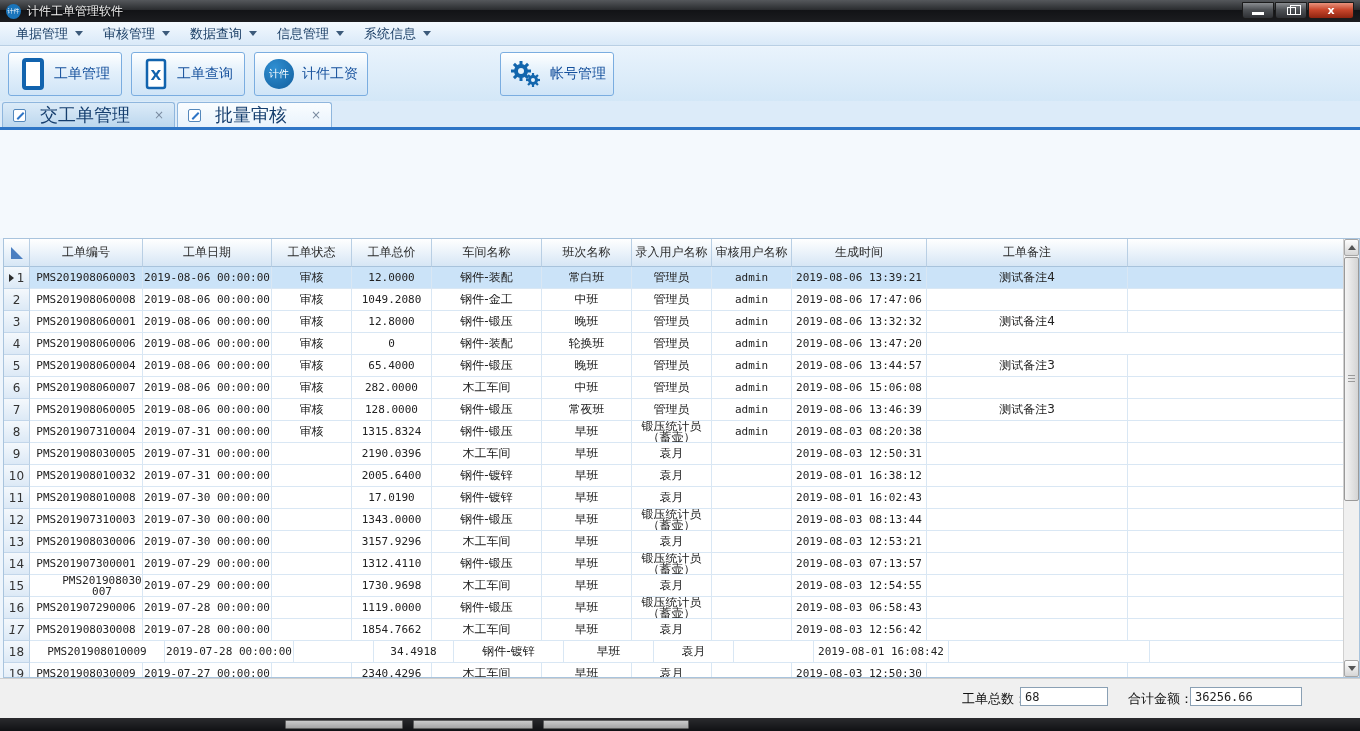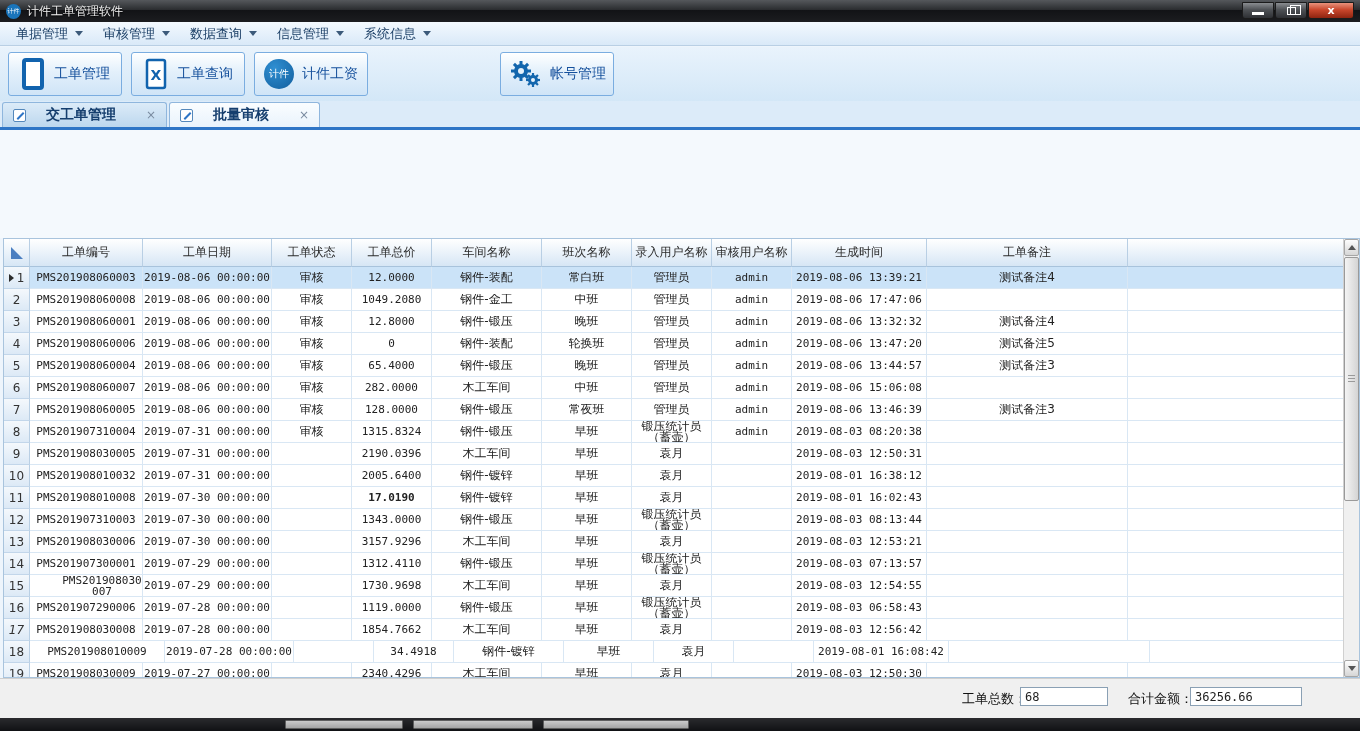--- a/index.html
+++ b/index.html
@@ -40,21 +40,21 @@
   .tb-label { color:#15509c; font-size:14px; white-space:nowrap; }
   .badge-circle { width:30px; height:30px; border-radius:50%; background:radial-gradient(circle at 35% 30%, #2f8fd2, #135f9e);
     color:#fff; font-size:10px; display:flex; align-items:center; justify-content:center; flex:none; }
 
   
   .tabstrip { position:absolute; top:101px; left:0; right:0; height:29px; background:#dcebf9; border-bottom:3px solid #2e75c6; padding-left:2px; display:flex; align-items:flex-end; }
   .tab { height:25px; display:flex; align-items:center; padding:0 10px; margin-right:2px;
     border:1px solid #8fb6dd; border-bottom:none; border-radius:3px 3px 0 0;
     background:linear-gradient(#dcebf8,#bcd7ee); }
   .tab.active { background:linear-gradient(#fafdff,#e9f3fc); }
-  .tab-label { color:#153e6e; font-size:14px; font-weight:bold; margin:0 20px; white-space:nowrap; }
+  .tab-label { color:#153e6e; font-size:18px; font-weight:normal; margin:0 14px; white-space:nowrap; }
   .edit-ic { width:13px; height:13px; background:#fff; border:1px solid #5588bb; border-radius:2px; position:relative; flex:none; }
   .edit-ic::after { content:""; position:absolute; left:2px; top:5px; width:9px; height:2px; background:#2e75c6; transform:rotate(-45deg); }
   .tab-close { color:#7a8ba0; font-size:12px; margin-left:10px; line-height:1; }
 
   
   .filters { position:absolute; top:130px; left:0; right:0; height:108px; background:#f4f9fd; }
   .f-label { position:absolute; font-size:13px; color:#111; white-space:nowrap; }
   .datebox { position:absolute; height:22px; width:126px; background:#fff; border:1px solid #9eb6cd; display:flex; align-items:center; }
   .datebox .val { flex:1; padding-left:5px; font-size:12px; }
   .cal-ic { width:13px; height:12px; border:1px solid #777; background:linear-gradient(#8a8a8a 0 3px, #fff 3px);
@@ -401,23 +401,20 @@
             </div>
             <div class="gcell" style="width: 80px;">
               <span class="wrap">管理员</span>
             </div>
             <div class="gcell mono" style="width: 80px;">
               <span class="wrap">admin</span>
             </div>
             <div class="gcell mono" style="width: 135px;">
               <span class="wrap">2019-08-06 13:47:20</span>
             </div>
-            <div class="gcell" style="width: 201px;">
-              <span class="wrap">测试备注5</span>
-            </div>
             <div class="gcell fill"></div>
           </div>
           <div class="grid-row">
             <div class="gcell rownum" style="width: 26px;">5</div>
             <div class="gcell mono" style="width: 113px;">
               <span class="wrap">PMS201908060004</span>
             </div>
             <div class="gcell mono" style="width: 129px;">
               <span class="wrap">2019-08-06 00:00:00</span>
             </div>
@@ -621,21 +618,21 @@
             <div class="gcell rownum" style="width: 26px;">11</div>
             <div class="gcell mono" style="width: 113px;">
               <span class="wrap">PMS201908010008</span>
             </div>
             <div class="gcell mono" style="width: 129px;">
               <span class="wrap">2019-07-30 00:00:00</span>
             </div>
             <div class="gcell" style="width: 80px;">
               <span class="wrap"></span>
             </div>
-            <div class="gcell mono" style="width: 80px; font-weight: bold;">
+            <div class="gcell mono" style="width: 80px;">
               <span class="wrap">17.0190</span>
             </div>
             <div class="gcell" style="width: 110px;">
               <span class="wrap">钢件-镀锌</span>
             </div>
             <div class="gcell" style="width: 90px;">
               <span class="wrap">早班</span>
             </div>
             <div class="gcell" style="width: 80px;">
               <span class="wrap">袁月</span>

